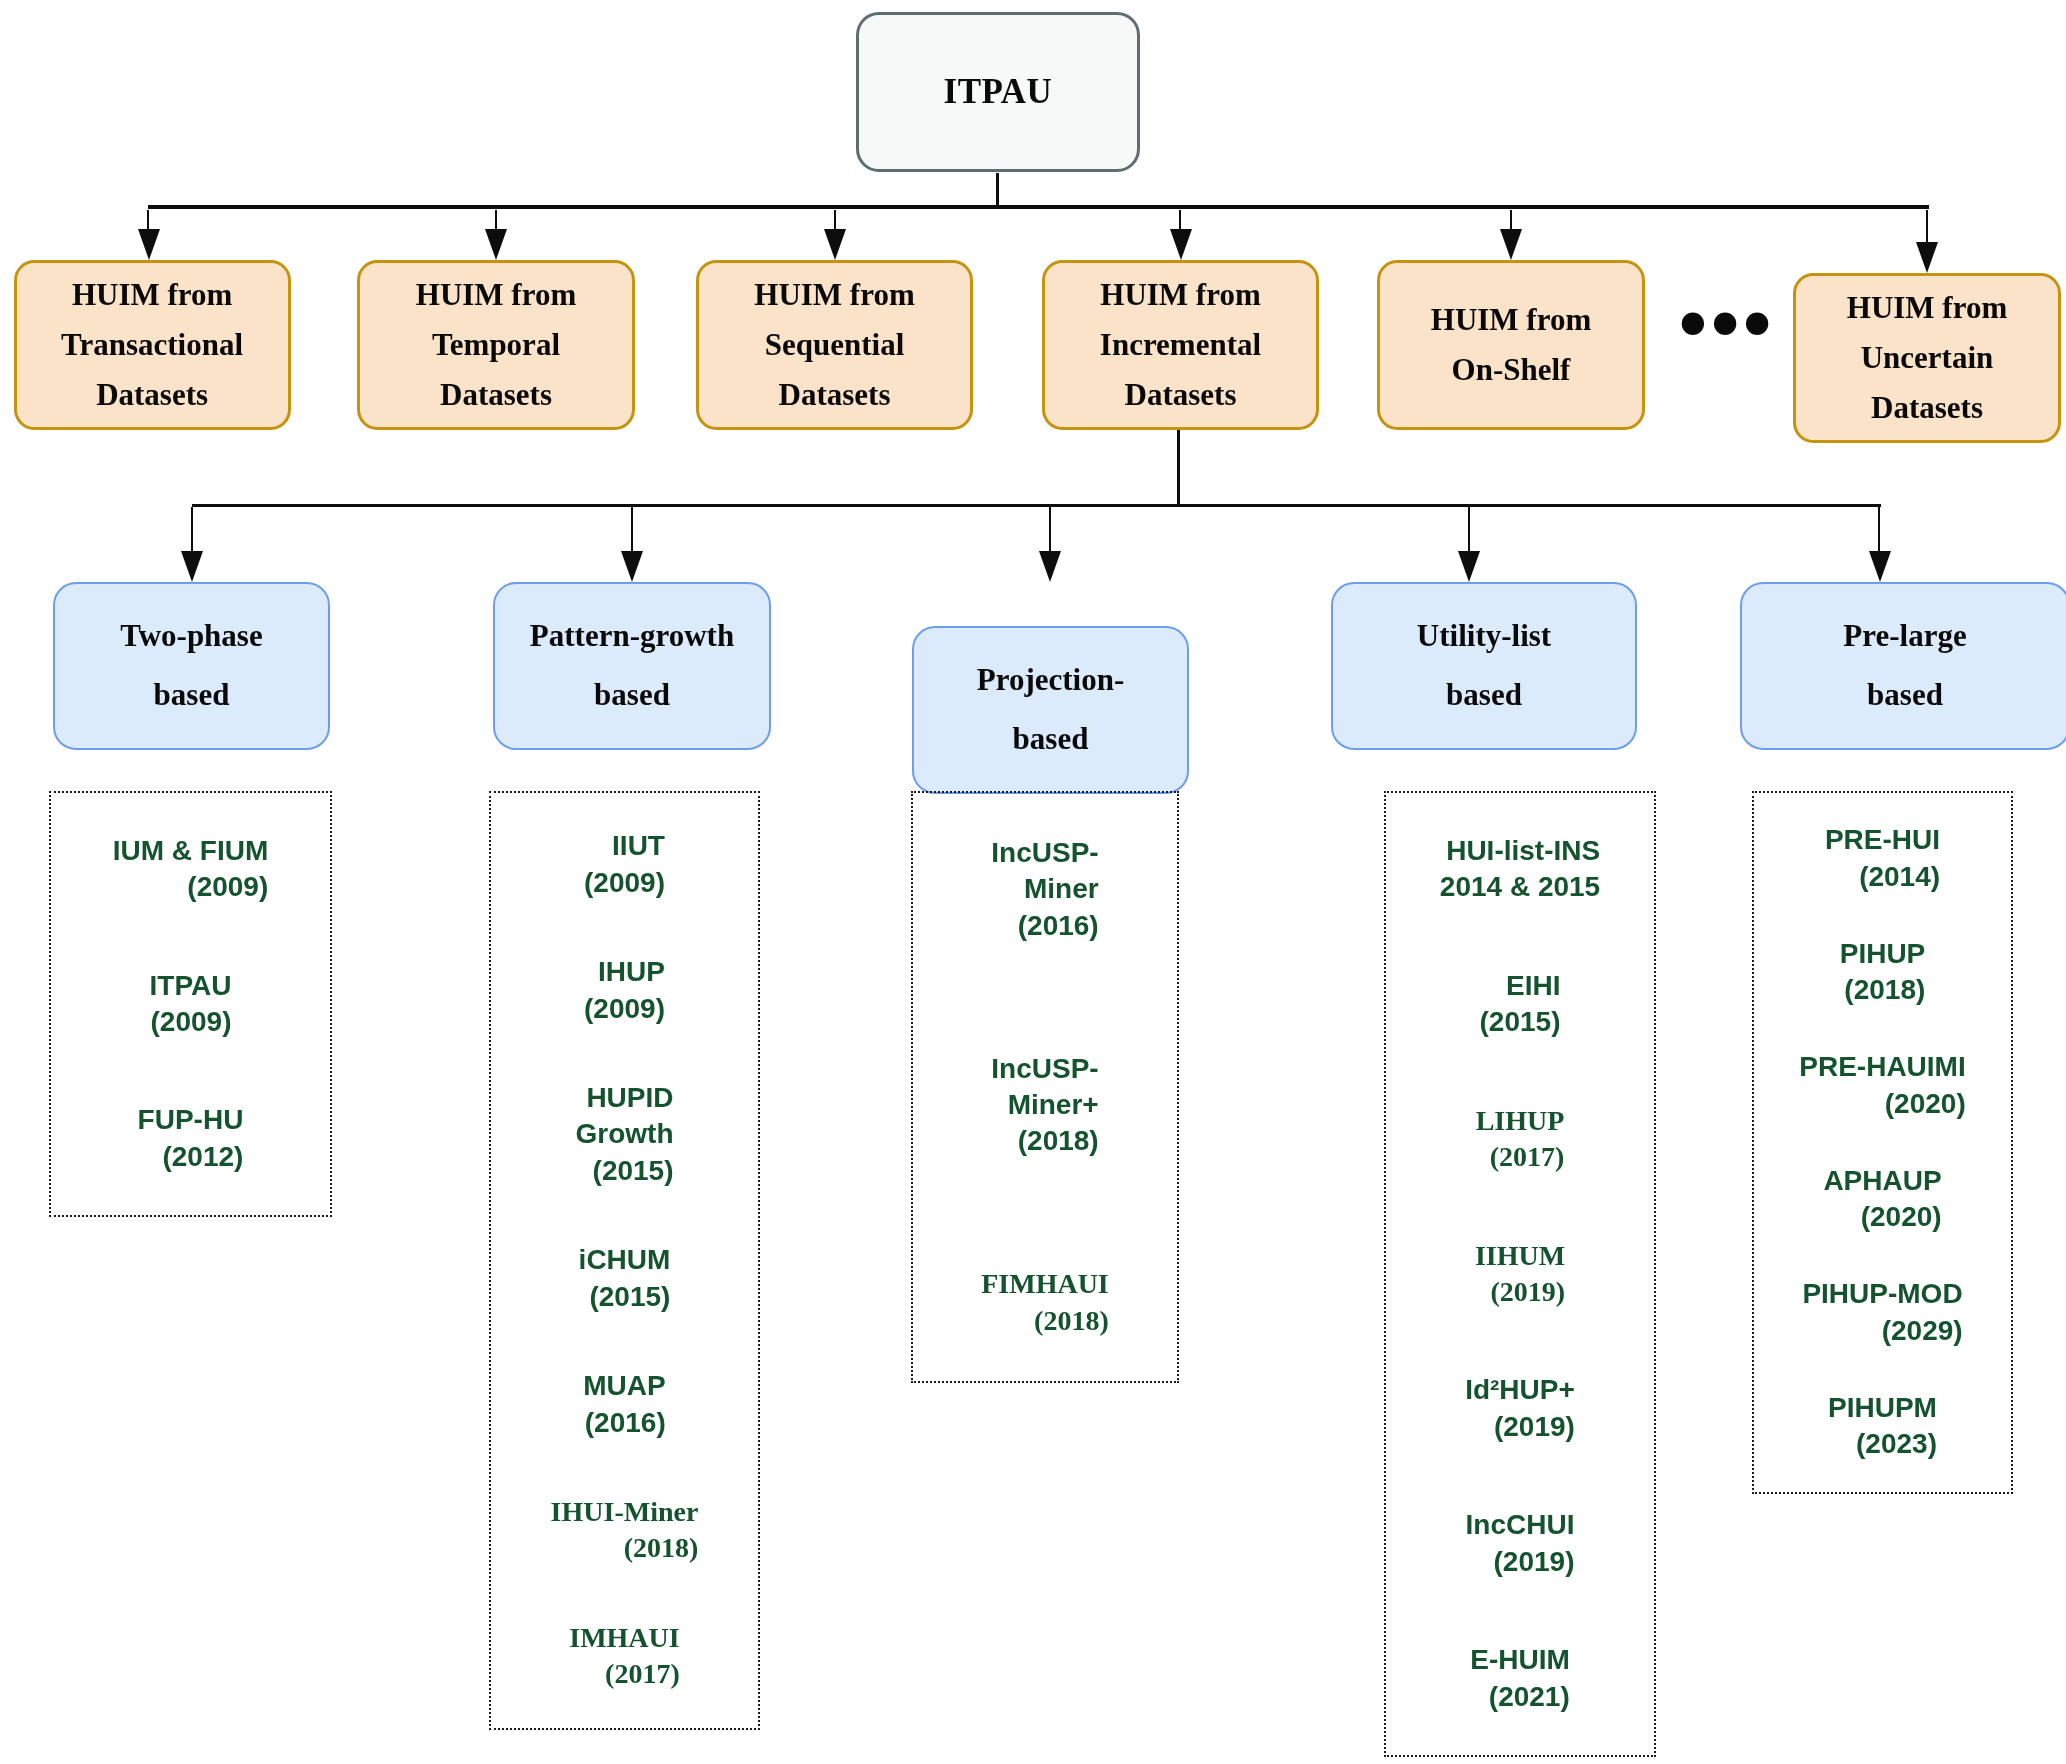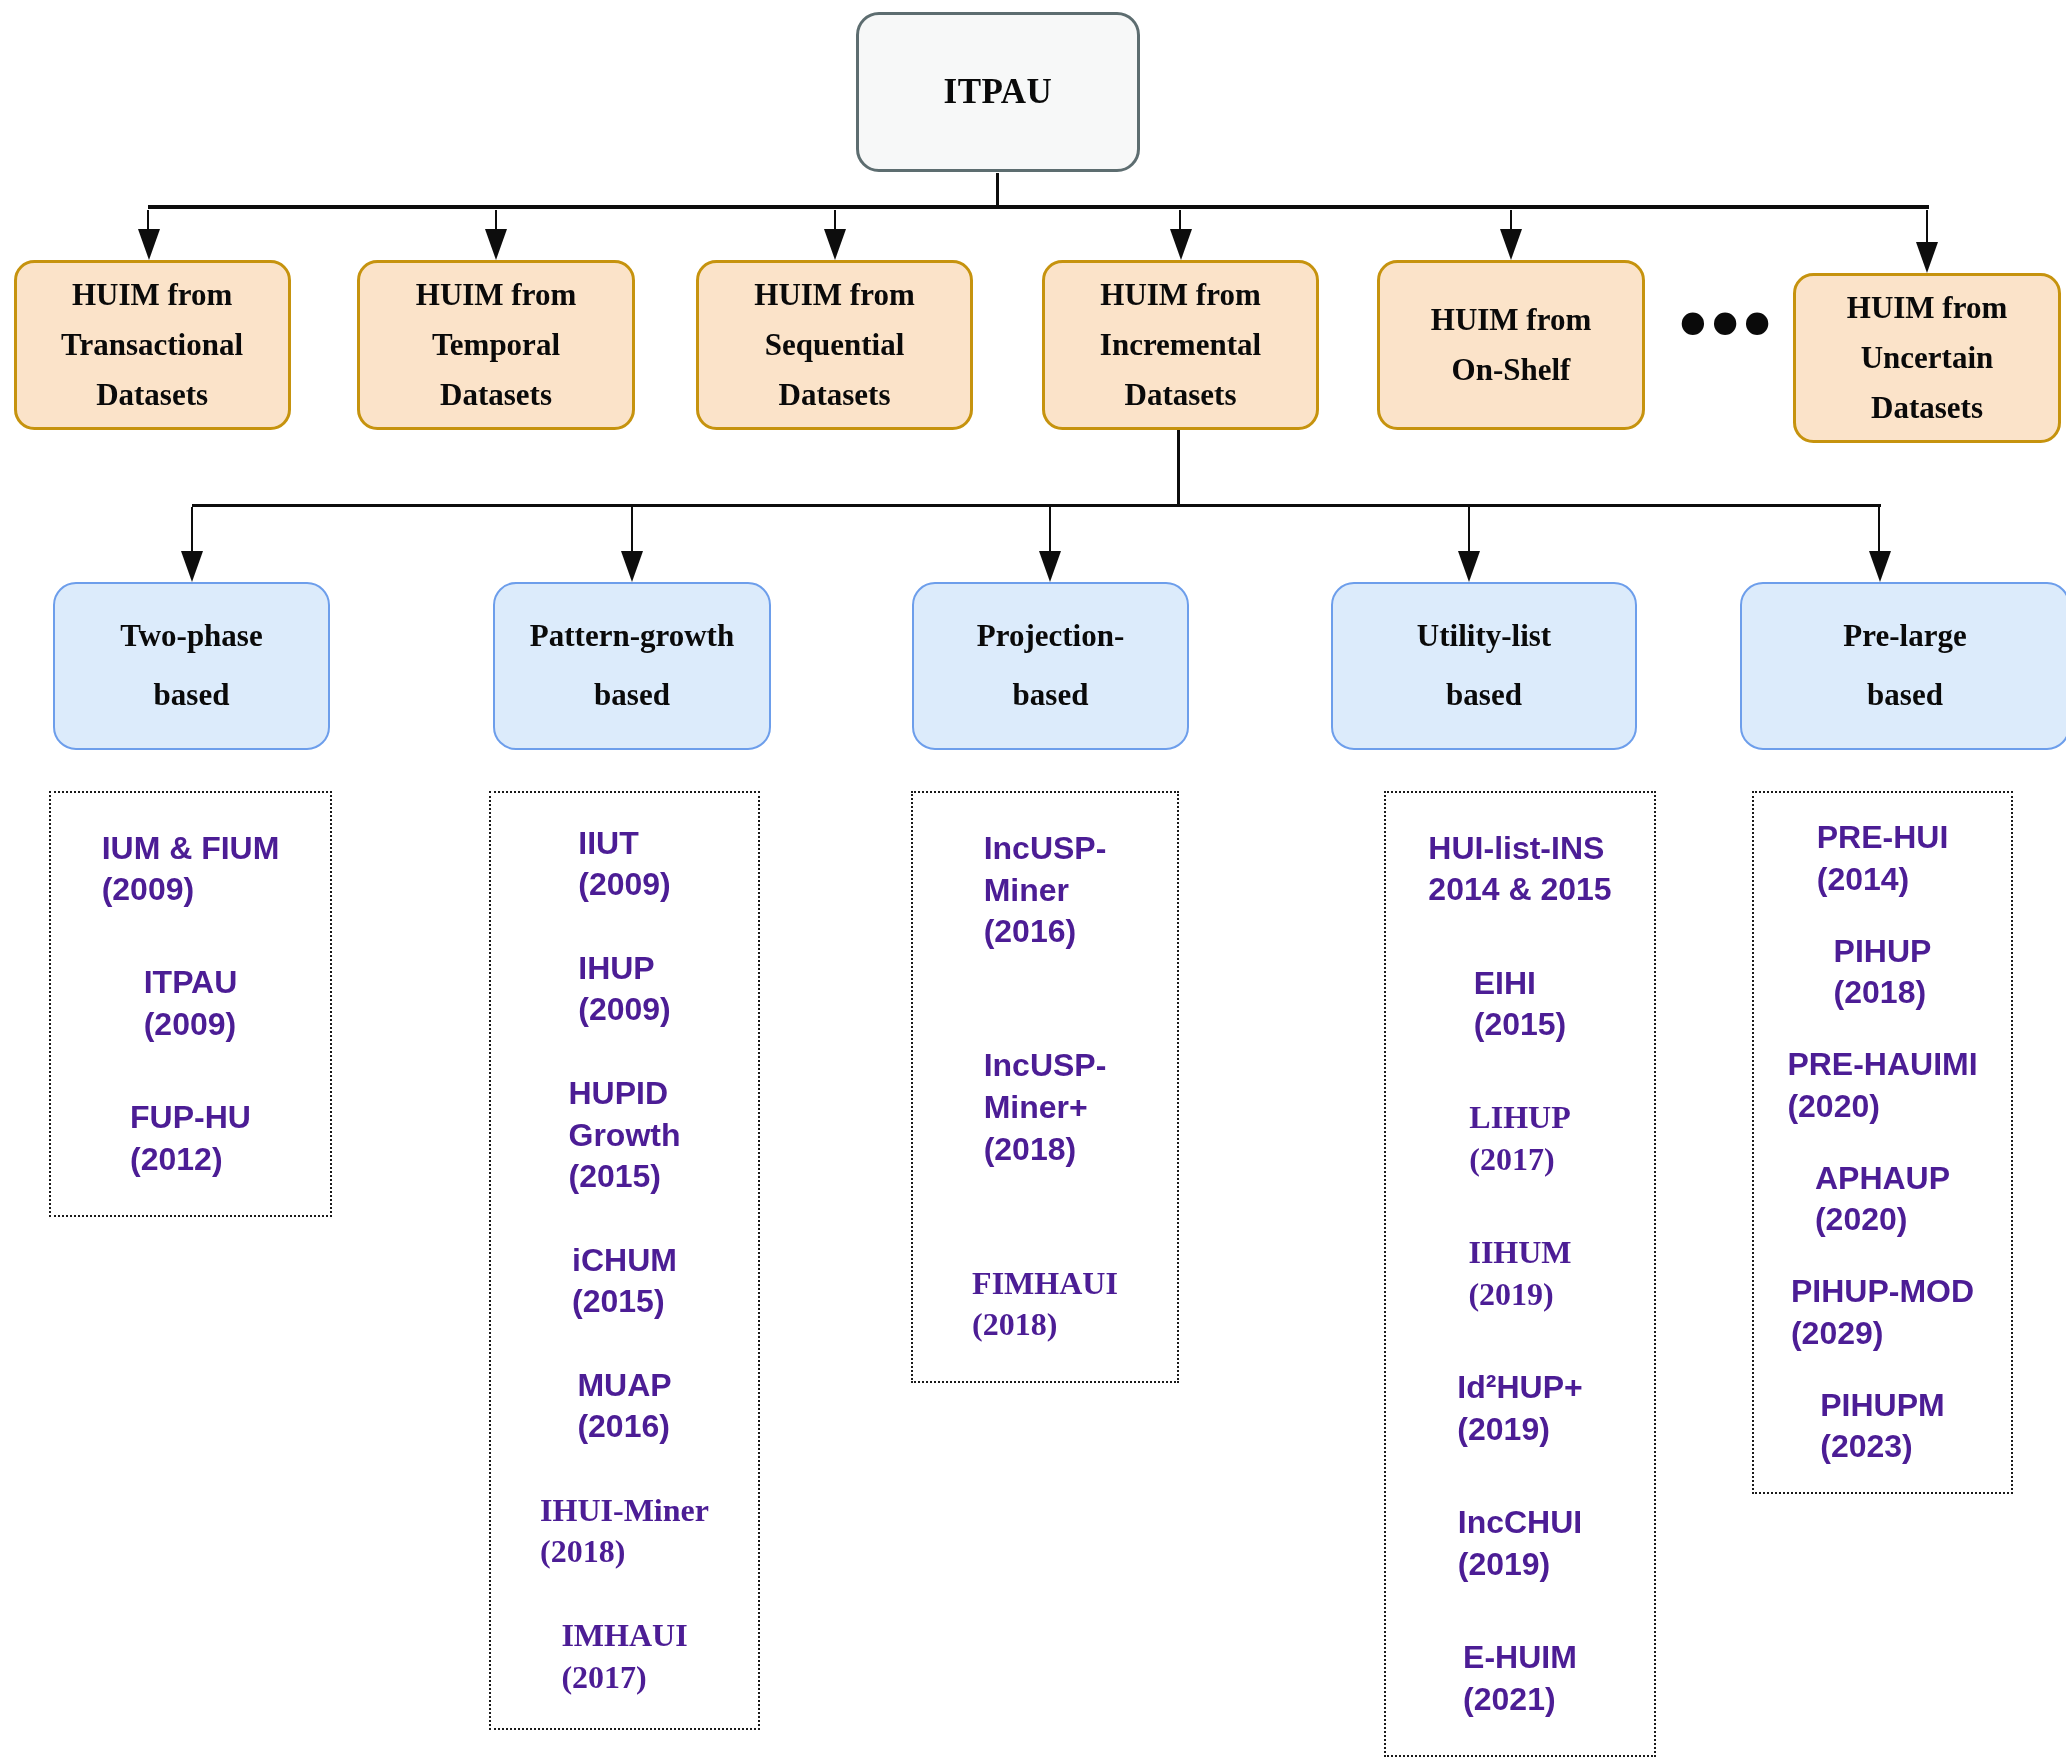--- a/index.html
+++ b/index.html
@@ -32,21 +32,21 @@
   .o3 { left:696px; width:277px; }
   .o4 { left:1042px; width:277px; }
   .o5 { left:1377px; width:268px; }
   .o6 { left:1793px; width:268px; top:273px; }
   .cat3 {
     background:#dcebfb; border:2.9px solid #6d9eeb; border-radius:23px;
     font-size:31px; line-height:1.9; top:582px; height:168px;
   }
   .b1 { left:53px;  width:277px; }
   .b2 { left:493px; width:278px; }
-  .b3 { left:912px; width:277px; }
+  .b3 { left:912px; width:277px;margin-top:44px; }
   .b4 { left:1331px; width:306px; }
   .b5 { left:1740px; width:330px; }
   
   .dots {
     position:absolute; left:1657px; top:278px; width:141px;
     text-align:center; font-size:78px; font-weight:bold;
     letter-spacing:4.9px; color:#0a0a0a;
     font-family:"Liberation Sans", sans-serif;
   }
   
@@ -82,22 +82,22 @@
     display:flex; flex-direction:column;
     justify-content:space-around; align-items:center;
     padding:8.8px 2.9px;
   }
   .c1 { left:49px;  width:283px; height:426px; }
   .c2 { left:489px; width:271px; height:939px; }
   .c3 { left:911px; width:268px; height:592px;gap:40px; }
   .c4 { left:1384px; width:272px; height:966px; }
   .c5 { left:1752px; width:261px; height:703px; }
   .algo {
-    font-weight:bold; text-align:left; white-space:pre-line;
-    font-size:32px; line-height:1.3; color:#4c1d95;
+    font-weight:bold; text-align:right; white-space:pre-line;
+    font-size:28px; line-height:1.3; color:#14532d;
   }
   .algo.sans  { font-family:"Liberation Sans", sans-serif; }
   .algo.serif { font-family:"Liberation Serif", serif; }
 </style>
 </head>
 <body>
 
 <div id="canvas">
 
   <div class="node root-box">ITPAU</div>

